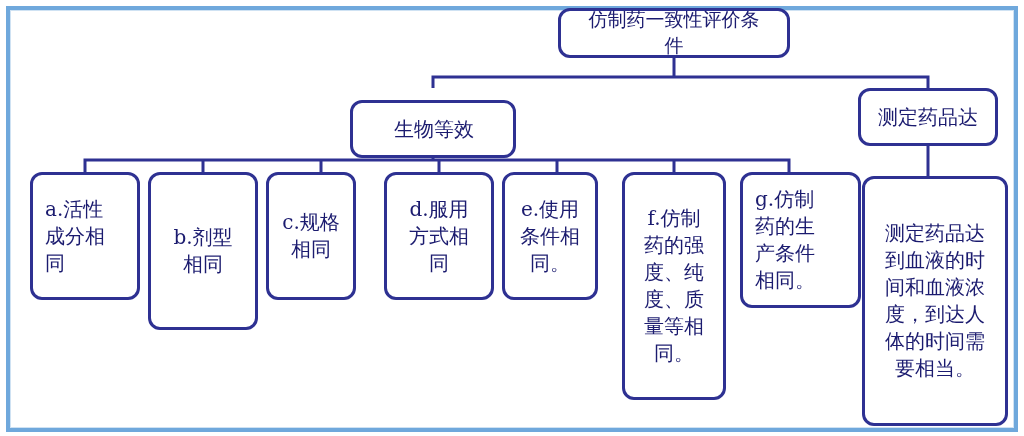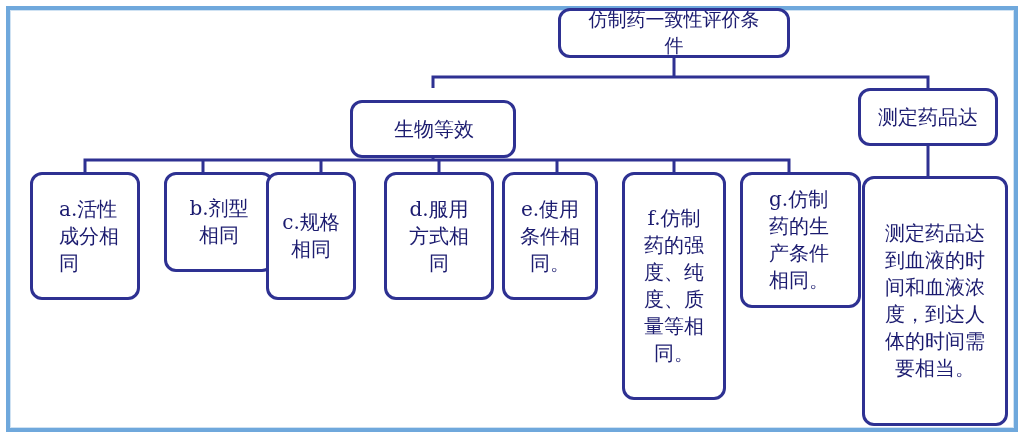--- a/index.html
+++ b/index.html
@@ -43,30 +43,30 @@
     justify-content:center;
     text-align:center;
     white-space:pre-line;
     line-height:1.35;
     box-sizing:border-box;
     padding:4px 6px;
   }
   .node.align-left{
     justify-content:flex-start;
     text-align:left;
-    padding-left:26px;
+    padding-left:12px;
   }
   .fs-19{font-size:19px;}
   .fs-20{font-size:20px;}
   
   #node-root        {left:558px; top:8px;   width:232px; height:50px;}
   #node-bio         {left:350px; top:100px;  width:166px; height:58px;padding-left:8px;}
   #node-pharm       {left:858px; top:88px;  width:140px; height:58px;}
   #node-a           {left:30px;  top:172px; width:110px; height:128px;}
-  #node-b           {left:164px; top:172px; width:110px; height:100px;}
+  #node-b           {left:148px; top:172px; width:110px; height:158px;}
   #node-c           {left:266px; top:172px; width:90px; height:128px;}
   #node-d           {left:384px; top:172px; width:110px; height:128px;}
   #node-e           {left:502px; top:172px; width:96px; height:128px;}
   #node-f           {left:622px; top:172px; width:104px; height:228px;}
   #node-g           {left:740px; top:172px; width:121px;  height:136px;}
   #node-pharm-detail{left:862px; top:176px; width:146px; height:250px;}
 </style>
 </head>
 <body>
 

